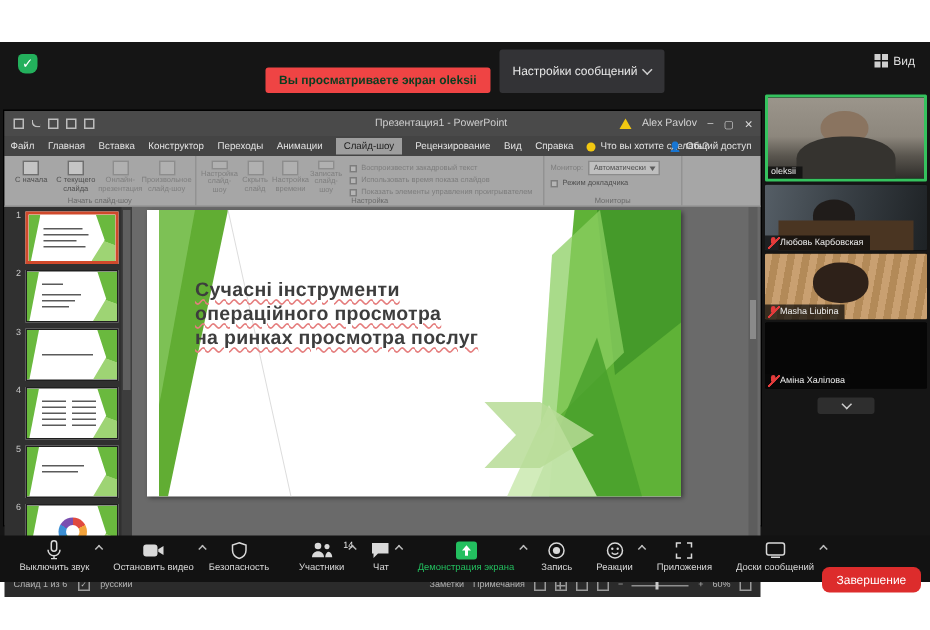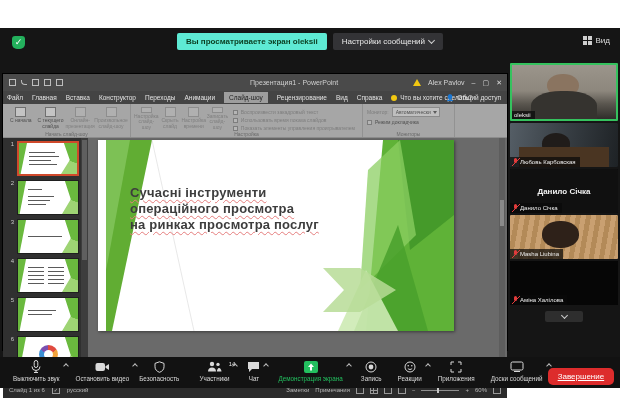--- a/index.html
+++ b/index.html
@@ -7,21 +7,21 @@
     font-family:"Liberation Sans","DejaVu Sans",sans-serif; }
 
   
   .app { position:absolute; left:0; top:28px; width:620px; height:360px; background:#151515; }
 
   
   .topbar { position:absolute; top:0; left:0; width:100%; height:28px; }
   .shield { position:absolute; left:12px; top:8px; width:13px; height:13px; border-radius:3px 3px 5px 5px;
     background:#23b05c; color:#fff; font-size:9px; line-height:13px; text-align:center; }
   .topcenter { position:absolute; left:50%; top:5px; transform:translateX(-50%); display:flex; gap:6px; }
-  .banner { background:#5eead4; color:#0b3d20; font-size:8px; font-weight:bold; padding:4px 9px; border-radius:2px; white-space:nowrap; }
+  .banner { background:#ef4444; color:#0b3d20; font-size:8px; font-weight:bold; padding:4px 9px; border-radius:2px; white-space:nowrap;margin-top:12px; }
   .viewopts { background:#333336; color:#e8e8e8; font-size:8px; padding:4px 9px; border-radius:2px; white-space:nowrap; display:flex; align-items:center; gap:4px;}
   .caret-down { width:5px; height:5px; border-right:1px solid #cfcfcf; border-bottom:1px solid #cfcfcf; transform:rotate(45deg); margin-top:-2px; }
   .view-btn { position:absolute; right:10px; top:8px; display:flex; align-items:center; gap:4px; color:#dedede; font-size:8px; }
   .grid-ic { width:9px; height:9px; display:grid; grid-template-columns:1fr 1fr; gap:1px; }
   .grid-ic i { background:#cfcfcf; }
 
   
   .ppt { position:absolute; left:3px; top:46px; width:504px; height:276px; background:#3f3f3f; box-shadow:0 0 0 1px #000; }
   .ppt-title { position:relative; height:17px; background:#4a4a4a; display:flex; align-items:center; padding:0 6px; color:#d4d4d4; font-size:7px; }
   .qat { display:flex; gap:5px; align-items:center; }
@@ -111,21 +111,21 @@
 
   
   .toolbar { position:absolute; left:0; bottom:0; width:100%; height:31px; background:#121212; display:flex; align-items:flex-start; padding:3px 8px 0 8px; }
   .titem { display:flex; flex-direction:column; align-items:center; gap:2px; padding:0 5px; position:relative; color:#d9d9d9; }
   .titem .lbl { font-size:6.3px; white-space:nowrap; }
   .titem.green { color:#23bf5f; }
   .tic { height:13px; display:flex; align-items:center; justify-content:center; }
   .chev { position:absolute; right:-3px; top:4px; width:4px; height:4px; border-left:1px solid #bdbdbd; border-top:1px solid #bdbdbd; transform:rotate(45deg); }
   .badge { position:absolute; top:1px; right:-1px; font-size:6px; color:#e6e6e6; }
   .spacer { flex:1; }
-  .endbtn { background:#dd2c2c; color:#fff; font-size:8px; padding:4px 10px; border-radius:5px; margin-top:8px; white-space:nowrap;text-decoration:underline; }
+  .endbtn { background:#dd2c2c; color:#fff; font-size:8px; padding:4px 10px; border-radius:5px; margin-top:18px; white-space:nowrap; }
   .sharebox { width:14px; height:12px; background:#23bf5f; border-radius:2px; color:#0c2c18; display:flex; align-items:center; justify-content:center; }
   svg.ic { display:block; }
 </style>
 </head>
 <body>
 
 <div class="app">
 
   <div class="topbar">
     <div class="shield">✓</div>
@@ -382,28 +382,20 @@
         </div>
     </div>
     <div class="tile">
       <div class="scene-lyubov"></div>
       <div class="nametag">
           <span class="micmute"></span>
           <span>Любовь Карбовская</span>
         </div>
     </div>
     <div class="tile">
-      <div class="scene-name"></div>
-      <div class="center-name">Данило Січка</div>
-      <div class="nametag">
-          <span class="micmute"></span>
-          <span>Данило Січка</span>
-        </div>
-    </div>
-    <div class="tile">
       <div class="scene-masha"></div>
       <div class="nametag">
           <span class="micmute"></span>
           <span>Masha Liubina</span>
         </div>
     </div>
     <div class="tile">
       <div class="scene-dark"></div>
       <div class="nametag">
           <span class="micmute"></span>

